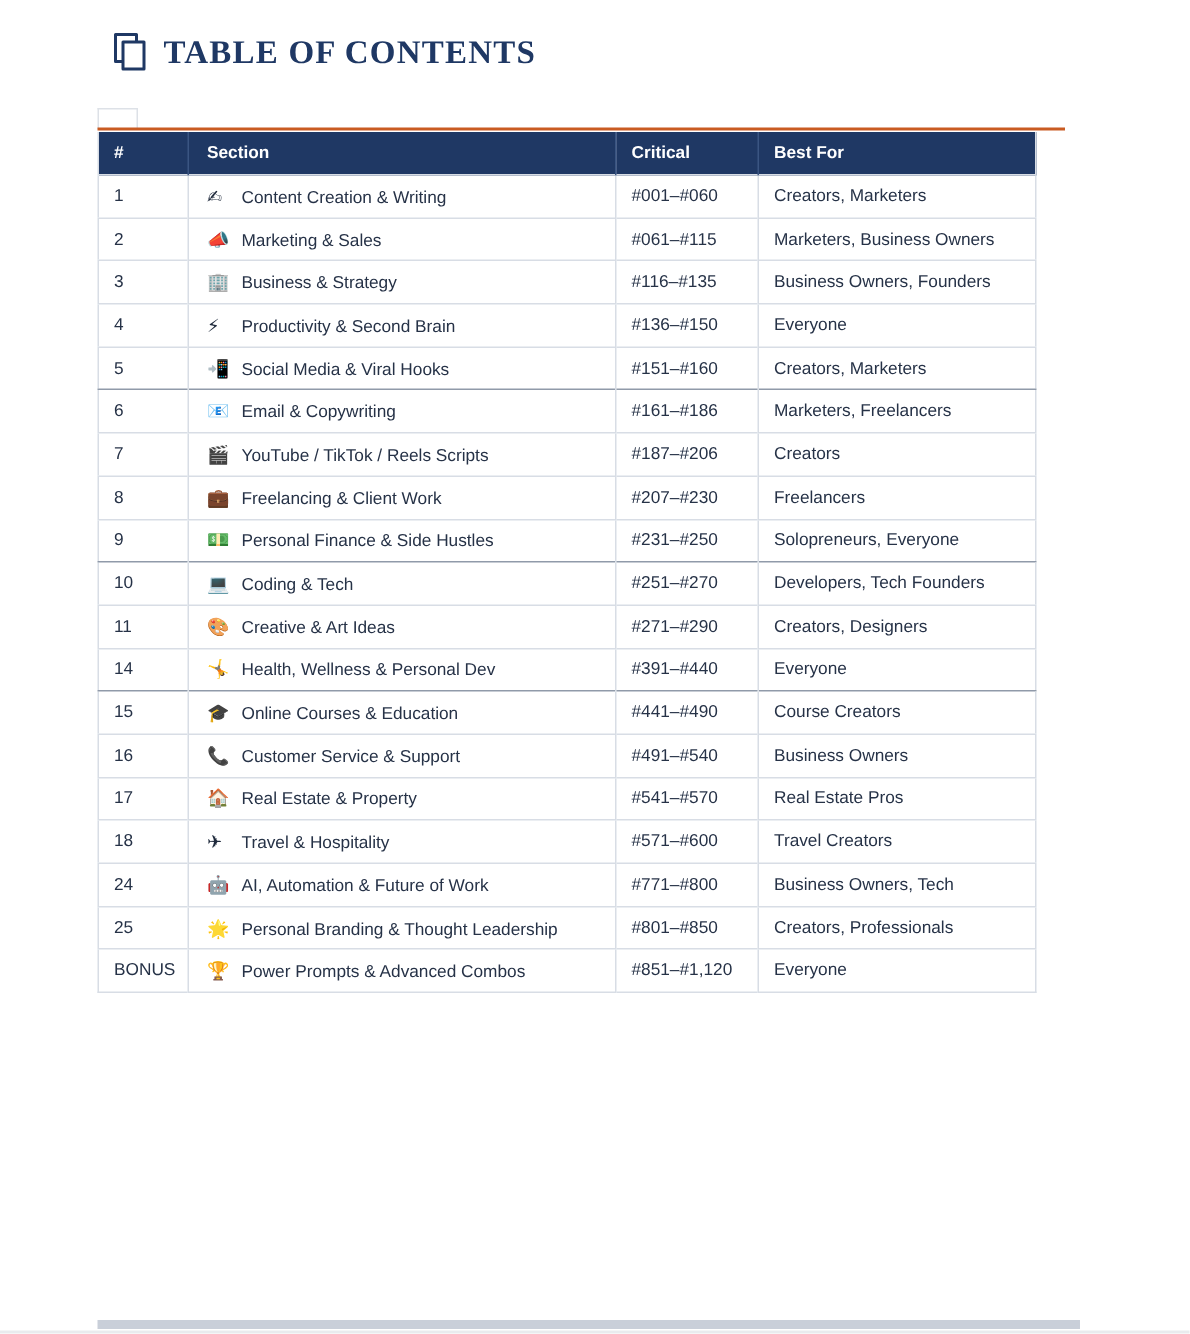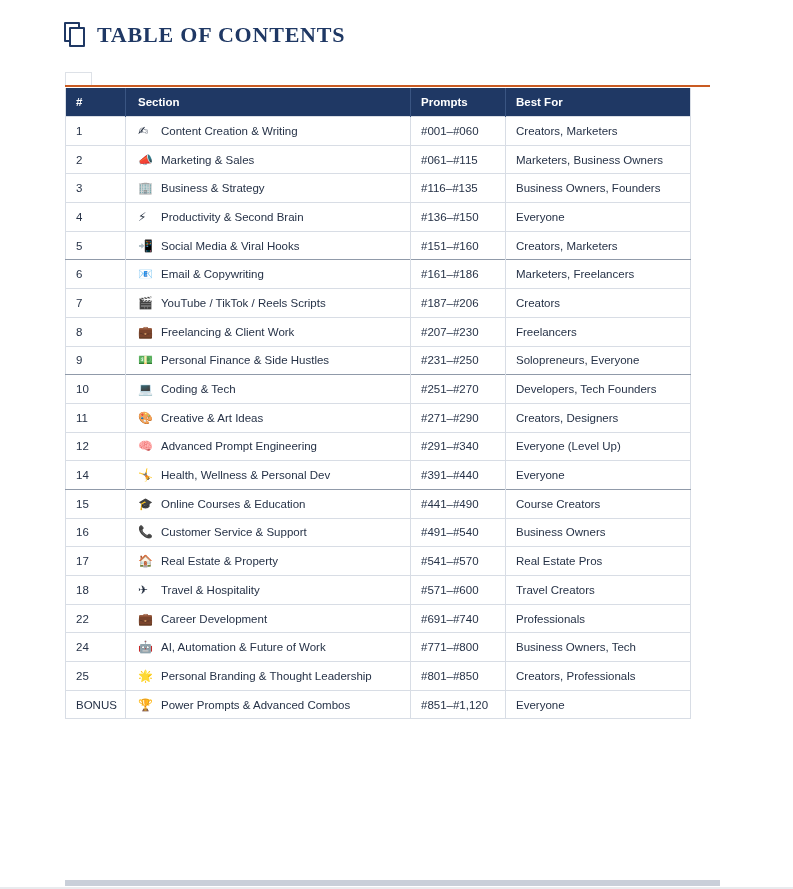--- a/index.html
+++ b/index.html
@@ -2,21 +2,21 @@
 <html><head>
 <meta charset="utf-8">
 <style>
   html,body { margin:0; padding:0; }
   body {
     width:793px; height:889px; background:#ffffff; position:relative;
     font-family:"Liberation Sans","DejaVu Sans",sans-serif; overflow:hidden;
   }
 
   
-  .title-row { position:absolute; left:64px; top:22px; display:flex; align-items:flex-end; gap:11px; }
+  .title-row { position:absolute; left:76px; top:22px; display:flex; align-items:flex-end; gap:11px; }
   .pages-icon { position:relative; width:22px; height:26px; flex:0 0 auto; }
   .pages-icon .page-back, .pages-icon .page-front {
     position:absolute; background:#ffffff; border:2.5px solid #1F3864; border-radius:1px;
   }
   .pages-icon .page-back  { left:0; top:0; width:12px; height:16px; }
   .pages-icon .page-front { left:5px; top:5px; width:12px; height:16px; }
   .title-text {
     font-family:"Liberation Serif","DejaVu Serif",serif; font-weight:bold;
     font-size:22px; letter-spacing:0.8px; color:#1F3864;
   }
@@ -79,21 +79,21 @@
   <colgroup>
     <col class="c-num">
       <col class="c-sec">
       <col class="c-pr">
       <col class="c-bf">
   </colgroup>
   <thead>
     <tr>
       <th>#</th>
       <th class="h-section">Section</th>
-      <th>Prompts</th>
+      <th>Critical</th>
       <th>Best For</th>
     </tr>
   </thead>
   <tbody>
       <tr>
         <td class="col-num">1</td>
         <td class="col-section"><span class="sec-icon">✍</span><span class="sec-label">Content Creation &amp; Writing</span></td>
         <td class="col-prompts">#001–#060</td>
         <td class="col-best">Creators, Marketers</td>
       </tr>
@@ -151,26 +151,20 @@
         <td class="col-prompts">#251–#270</td>
         <td class="col-best">Developers, Tech Founders</td>
       </tr>
       <tr>
         <td class="col-num">11</td>
         <td class="col-section"><span class="sec-icon">🎨</span><span class="sec-label">Creative &amp; Art Ideas</span></td>
         <td class="col-prompts">#271–#290</td>
         <td class="col-best">Creators, Designers</td>
       </tr>
       <tr>
-        <td class="col-num">12</td>
-        <td class="col-section"><span class="sec-icon">🧠</span><span class="sec-label">Advanced Prompt Engineering</span></td>
-        <td class="col-prompts">#291–#340</td>
-        <td class="col-best">Everyone (Level Up)</td>
-      </tr>
-      <tr>
         <td class="col-num">14</td>
         <td class="col-section"><span class="sec-icon">🤸</span><span class="sec-label">Health, Wellness &amp; Personal Dev</span></td>
         <td class="col-prompts">#391–#440</td>
         <td class="col-best">Everyone</td>
       </tr>
       <tr class="group-start">
         <td class="col-num">15</td>
         <td class="col-section"><span class="sec-icon">🎓</span><span class="sec-label">Online Courses &amp; Education</span></td>
         <td class="col-prompts">#441–#490</td>
         <td class="col-best">Course Creators</td>
@@ -187,26 +181,20 @@
         <td class="col-prompts">#541–#570</td>
         <td class="col-best">Real Estate Pros</td>
       </tr>
       <tr>
         <td class="col-num">18</td>
         <td class="col-section"><span class="sec-icon">✈</span><span class="sec-label">Travel &amp; Hospitality</span></td>
         <td class="col-prompts">#571–#600</td>
         <td class="col-best">Travel Creators</td>
       </tr>
       <tr>
-        <td class="col-num">22</td>
-        <td class="col-section"><span class="sec-icon">💼</span><span class="sec-label">Career Development</span></td>
-        <td class="col-prompts">#691–#740</td>
-        <td class="col-best">Professionals</td>
-      </tr>
-      <tr>
         <td class="col-num">24</td>
         <td class="col-section"><span class="sec-icon">🤖</span><span class="sec-label">AI, Automation &amp; Future of Work</span></td>
         <td class="col-prompts">#771–#800</td>
         <td class="col-best">Business Owners, Tech</td>
       </tr>
       <tr>
         <td class="col-num">25</td>
         <td class="col-section"><span class="sec-icon">🌟</span><span class="sec-label">Personal Branding &amp; Thought Leadership</span></td>
         <td class="col-prompts">#801–#850</td>
         <td class="col-best">Creators, Professionals</td>

